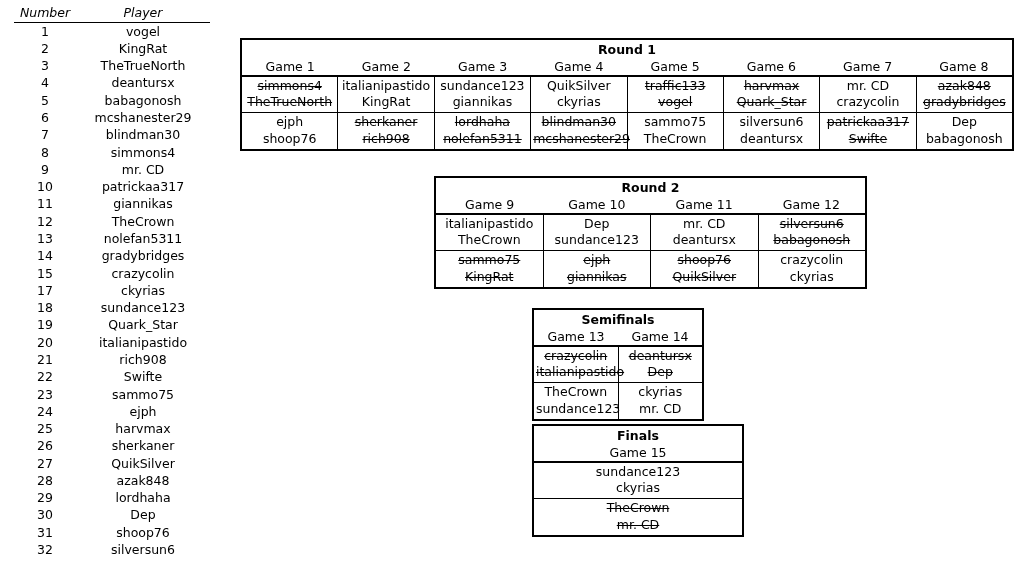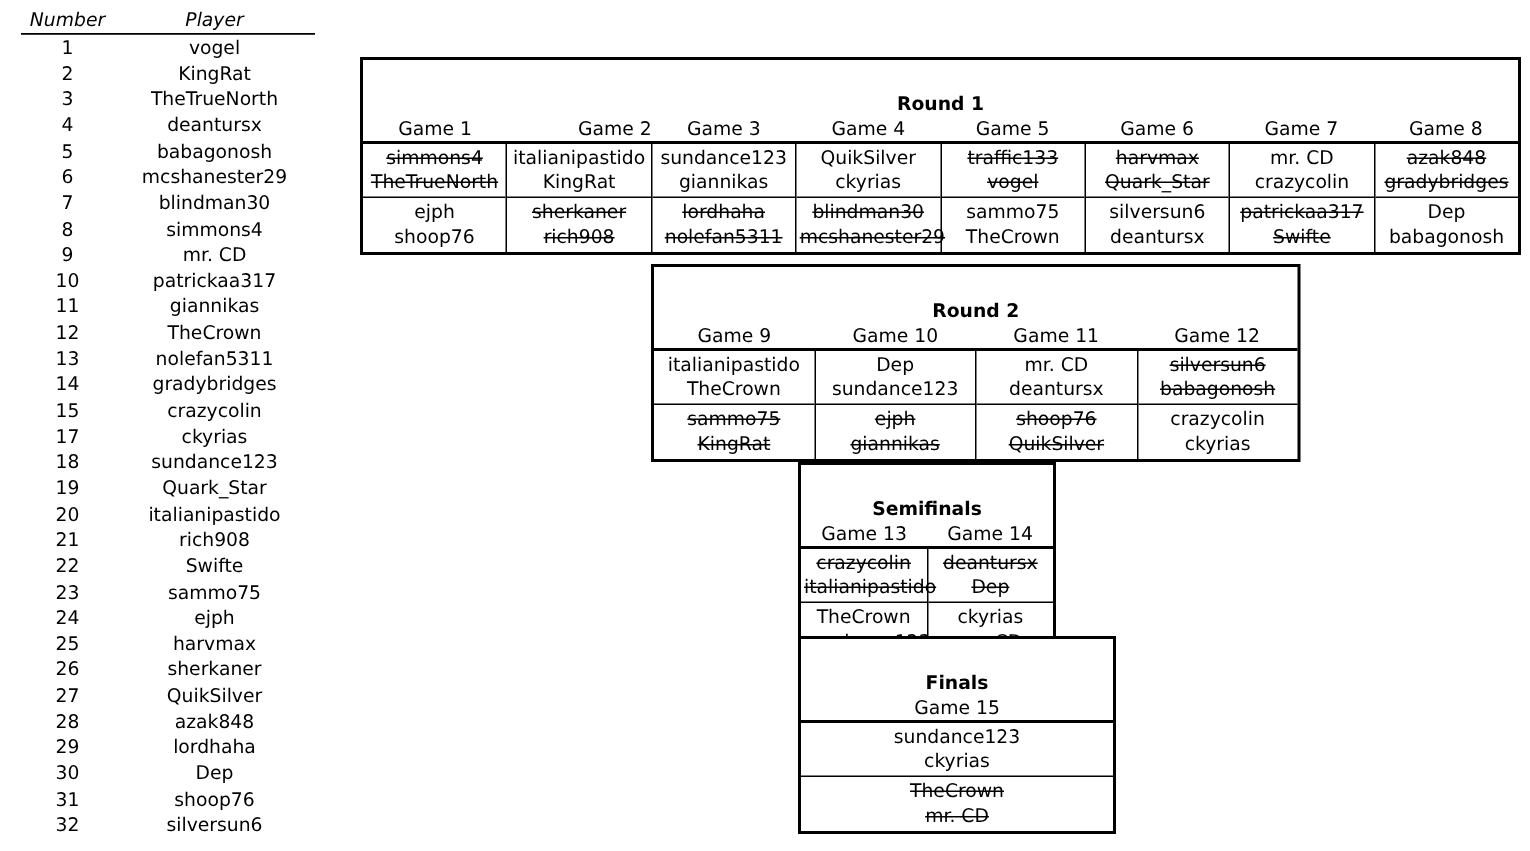--- a/index.html
+++ b/index.html
@@ -47,21 +47,20 @@
 
   
   .bracket {
     position: absolute;
     border: 2.5px solid #000;
     background: #fff;
     box-sizing: border-box;
   }
   .bk-head {
     border-bottom: 2.5px solid #000;
-    margin-top: 19px;
   }
   .bk-title {
     text-align: center;
     font-weight: bold;
     font-size: 12.5px;
     line-height: 17px;
     padding-top: 1px;
   }
   .bk-games {
     display: flex;
@@ -243,21 +242,21 @@
       </tbody>
   </table>
 </div>
 
 <div id="brackets">
     <div class="bracket" style="left: 240px; top: 38px; width: 774px;">
       <div class="bk-head">
         <div class="bk-title">Round 1</div>
         <div class="bk-games">
           <div class="g" style="flex: 1 1 0px;">Game 1</div>
-          <div class="g" style="flex: 1 1 0px; text-align: right;">Game 2</div>
+          <div class="g" style="flex: 1 1 0px;">Game 2</div>
           <div class="g" style="flex: 1 1 0px;">Game 3</div>
           <div class="g" style="flex: 1 1 0px;">Game 4</div>
           <div class="g" style="flex: 1 1 0px;">Game 5</div>
           <div class="g" style="flex: 1 1 0px;">Game 6</div>
           <div class="g" style="flex: 1 1 0px;">Game 7</div>
           <div class="g" style="flex: 1 1 0px;">Game 8</div>
         </div>
       </div>
       <div class="bk-body">
         <div class="bk-col">

